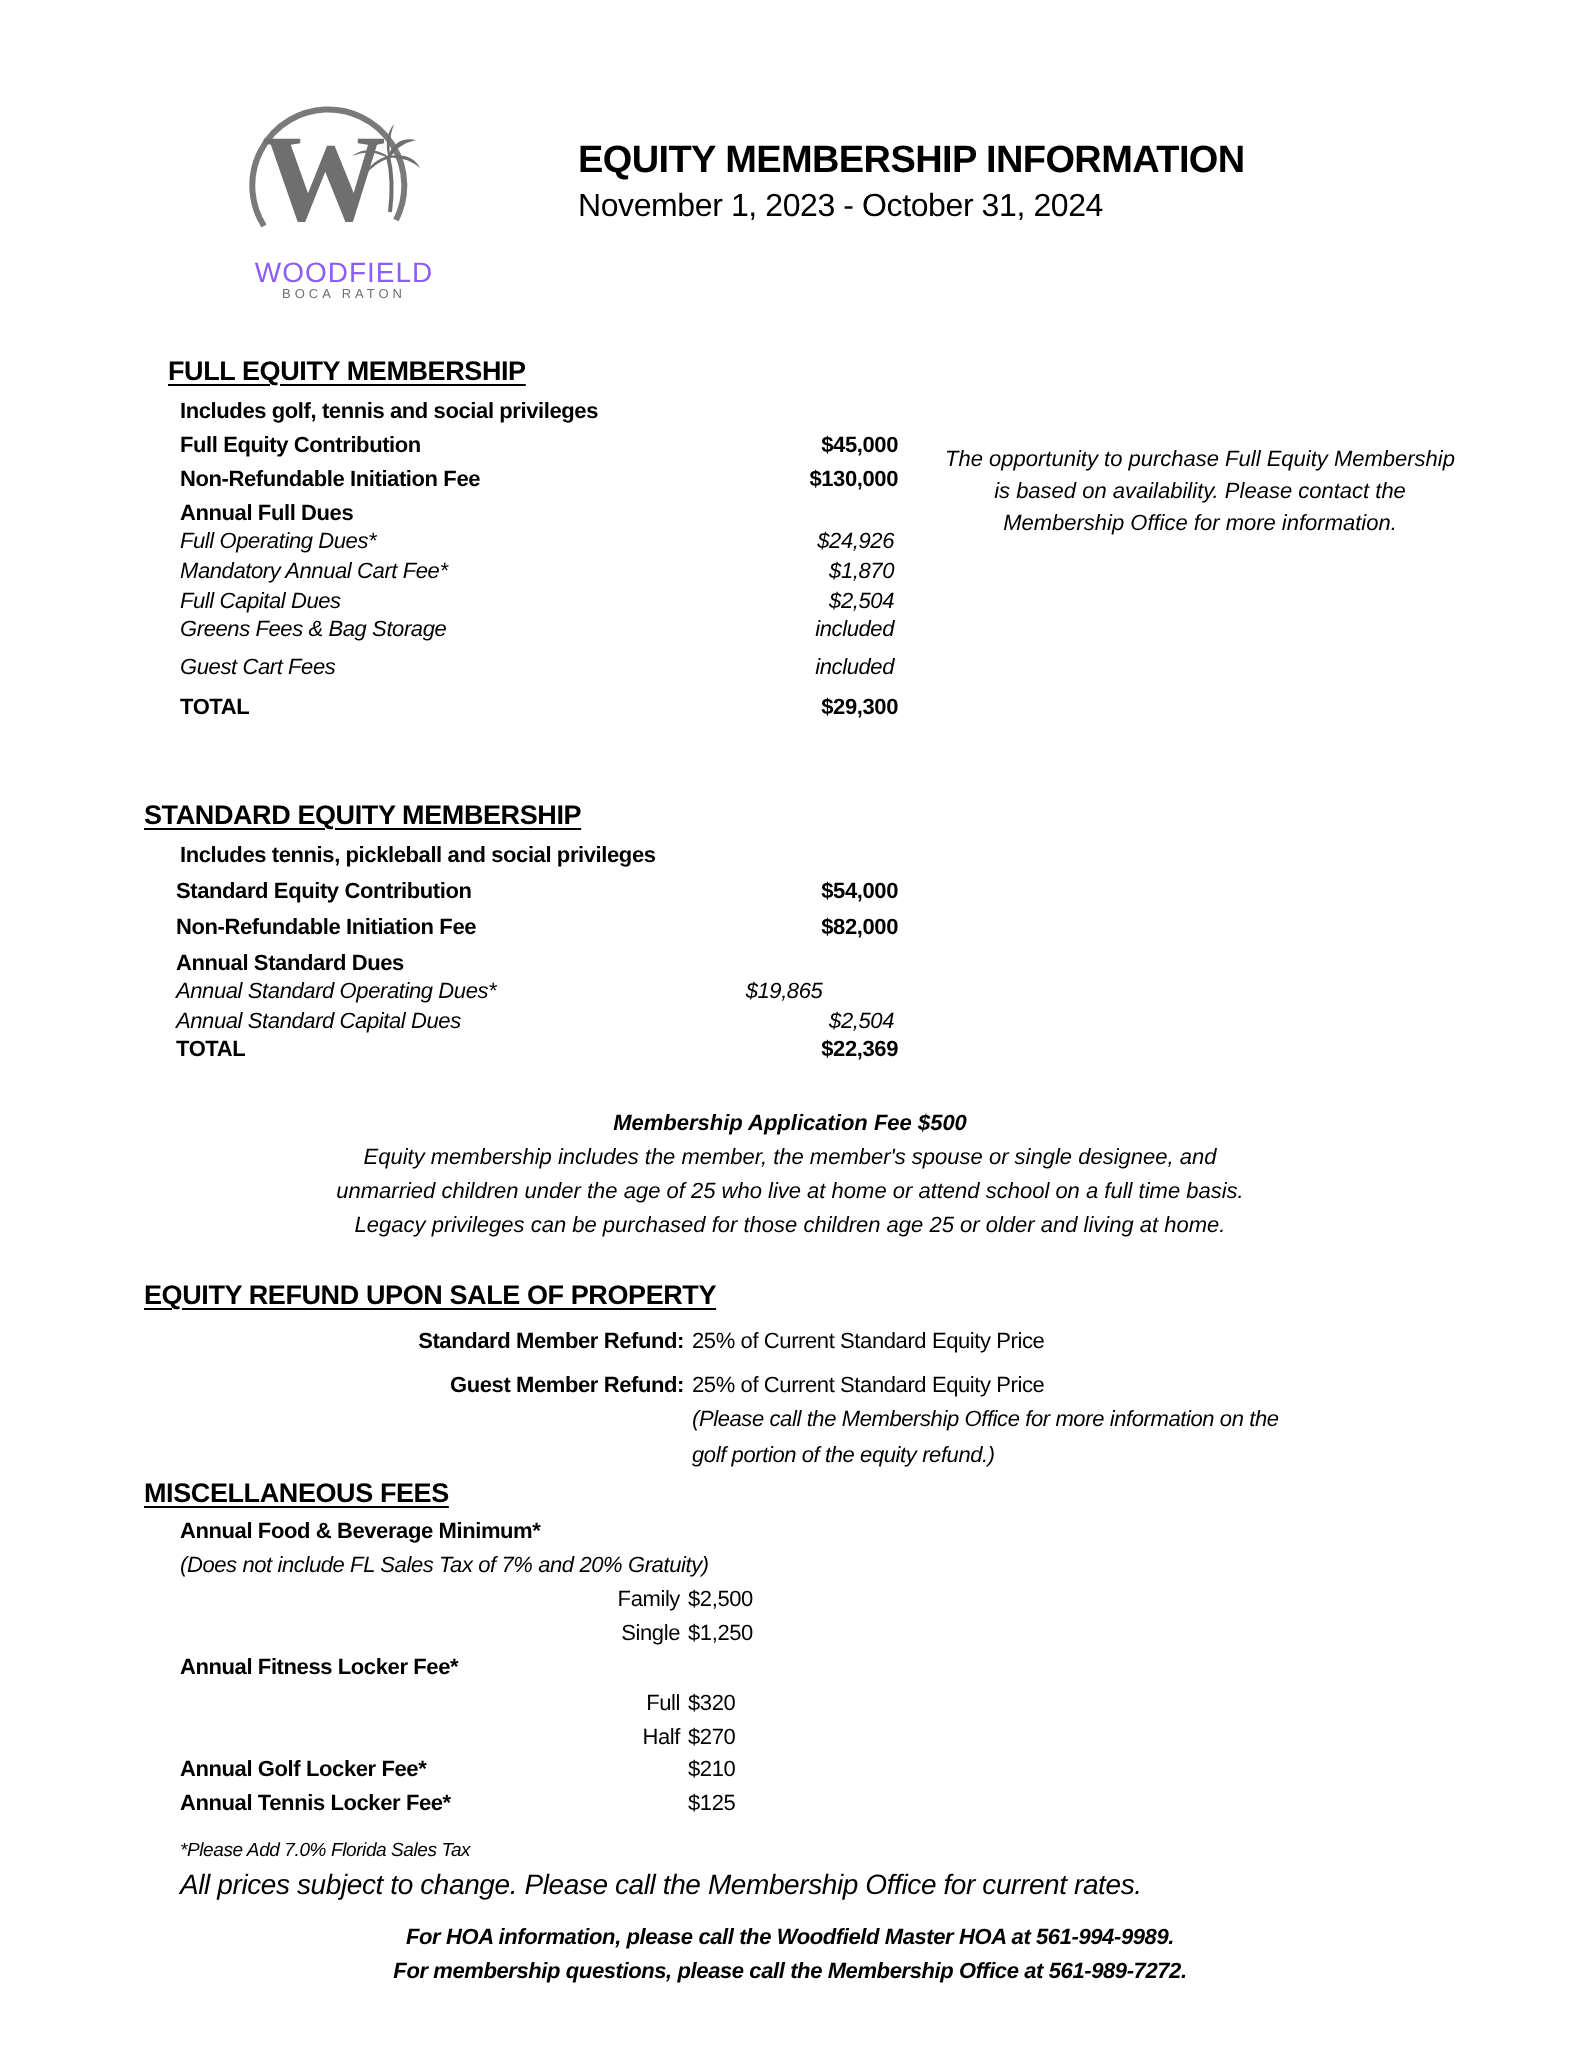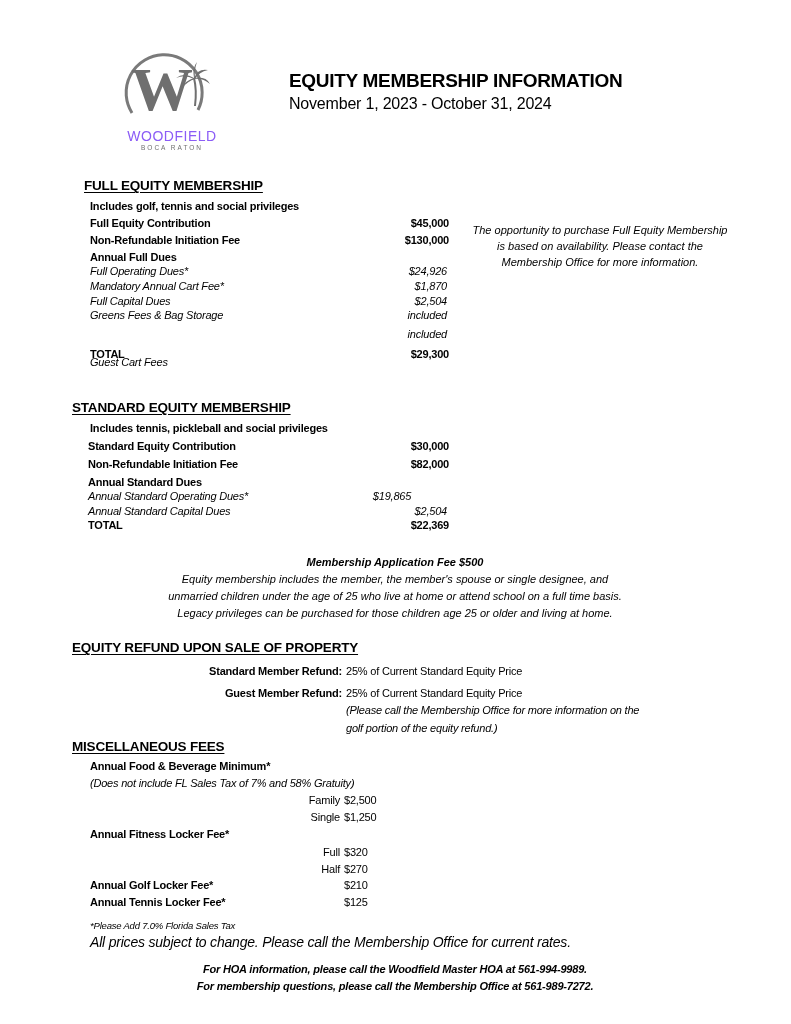--- a/index.html
+++ b/index.html
@@ -60,35 +60,35 @@
 
   <div class="abs row i" style="left:90px;top:280px;">Mandatory Annual Cart Fee*</div>
   <div class="abs val i" style="left:337px;top:280px;">$1,870</div>
 
   <div class="abs row i" style="left:90px;top:295px;">Full Capital Dues</div>
   <div class="abs val i" style="left:337px;top:295px;">$2,504</div>
 
   <div class="abs row i" style="left:90px;top:309px;">Greens Fees &amp; Bag Storage</div>
   <div class="abs val i" style="left:337px;top:309px;">included</div>
 
-  <div class="abs row i" style="left:90px;top:328px;margin-top:28px;">Guest Cart Fees</div>
+  <div class="abs row i" style="left:90px;top:328px;">Guest Cart Fees</div>
   <div class="abs val i" style="left:337px;top:328px;">included</div>
 
   <div class="abs row b" style="left:90px;top:348px;">TOTAL</div>
   <div class="abs val b" style="left:339px;top:348px;">$29,300</div>
 
   <div class="abs note">The opportunity to purchase Full Equity Membership is based on availability. Please contact the Membership Office for more information.</div>
 </section>
 
 <section>
   <div class="abs sec" style="left:72px;top:400px;">STANDARD EQUITY MEMBERSHIP</div>
   <div class="abs row b" style="left:90px;top:422px;">Includes tennis, pickleball and social privileges</div>
 
   <div class="abs row b" style="left:88px;top:440px;">Standard Equity Contribution</div>
-  <div class="abs val b" style="left:339px;top:440px;">$30,000</div>
+  <div class="abs val b" style="left:339px;top:440px;">$54,000</div>
 
   <div class="abs row b" style="left:88px;top:458px;">Non-Refundable Initiation Fee</div>
   <div class="abs val b" style="left:339px;top:458px;">$82,000</div>
 
   <div class="abs row b" style="left:88px;top:476px;">Annual Standard Dues</div>
 
   <div class="abs row i" style="left:88px;top:490px;">Annual Standard Operating Dues*</div>
   <div class="abs val i" style="left:337px;top:490px;text-align:center;">$19,865</div>
 
   <div class="abs row i" style="left:88px;top:505px;">Annual Standard Capital Dues</div>
@@ -114,21 +114,21 @@
   <div class="abs row b" style="left:140px;top:687px;width:202px;text-align:right;">Guest Member Refund:</div>
   <div class="abs row" style="left:346px;top:687px;">25% of Current Standard Equity Price</div>
   <div class="abs row i" style="left:346px;top:704px;">(Please call the Membership Office for more information on the</div>
   <div class="abs row i" style="left:346px;top:722px;">golf portion of the equity refund.)</div>
 </section>
 
 <section>
   <div class="abs sec" style="left:72px;top:739px;">MISCELLANEOUS FEES</div>
 
   <div class="abs row b" style="left:90px;top:760px;">Annual Food &amp; Beverage Minimum*</div>
-  <div class="abs row i" style="left:90px;top:777px;">(Does not include FL Sales Tax of 7% and 58% Gratuity)</div>
+  <div class="abs row i" style="left:90px;top:777px;">(Does not include FL Sales Tax of 7% and 20% Gratuity)</div>
 
   <div class="abs row" style="left:250px;top:794px;width:90px;text-align:right;">Family</div>
   <div class="abs row" style="left:344px;top:794px;">$2,500</div>
   <div class="abs row" style="left:250px;top:811px;width:90px;text-align:right;">Single</div>
   <div class="abs row" style="left:344px;top:811px;">$1,250</div>
 
   <div class="abs row b" style="left:90px;top:828px;">Annual Fitness Locker Fee*</div>
 
   <div class="abs row" style="left:250px;top:846px;width:90px;text-align:right;">Full</div>
   <div class="abs row" style="left:344px;top:846px;">$320</div>

